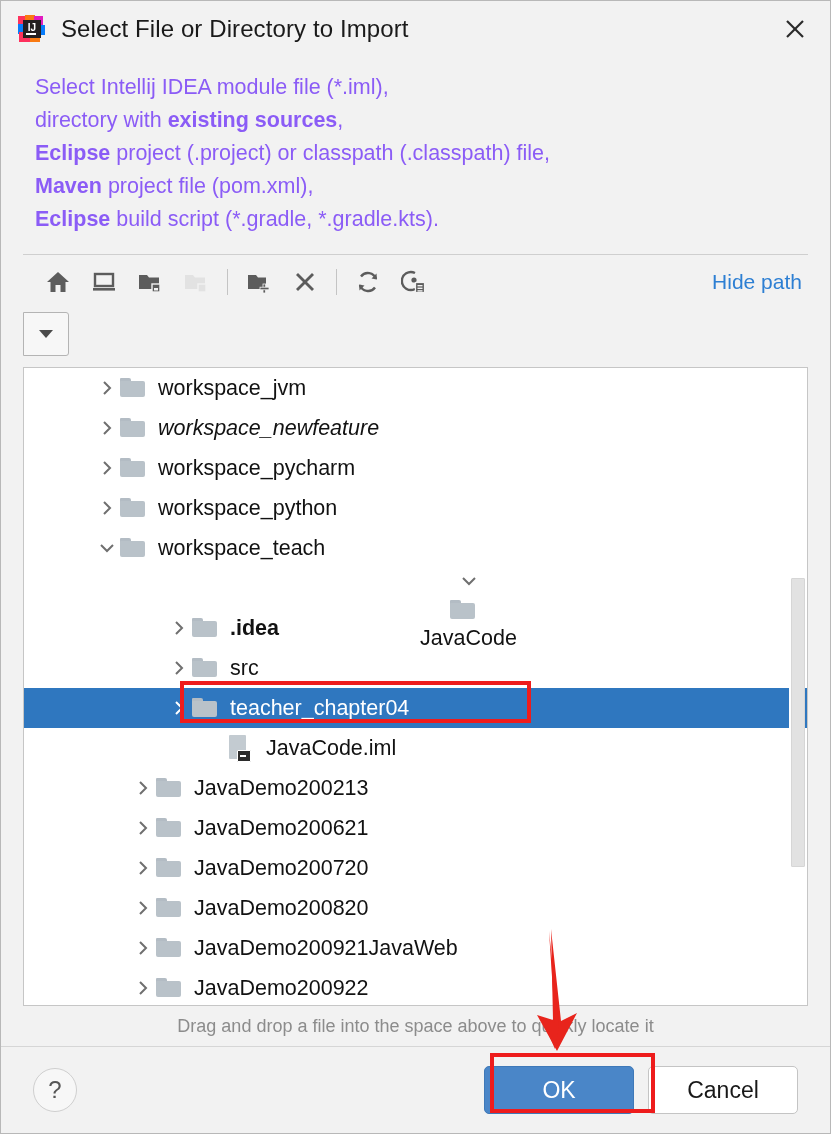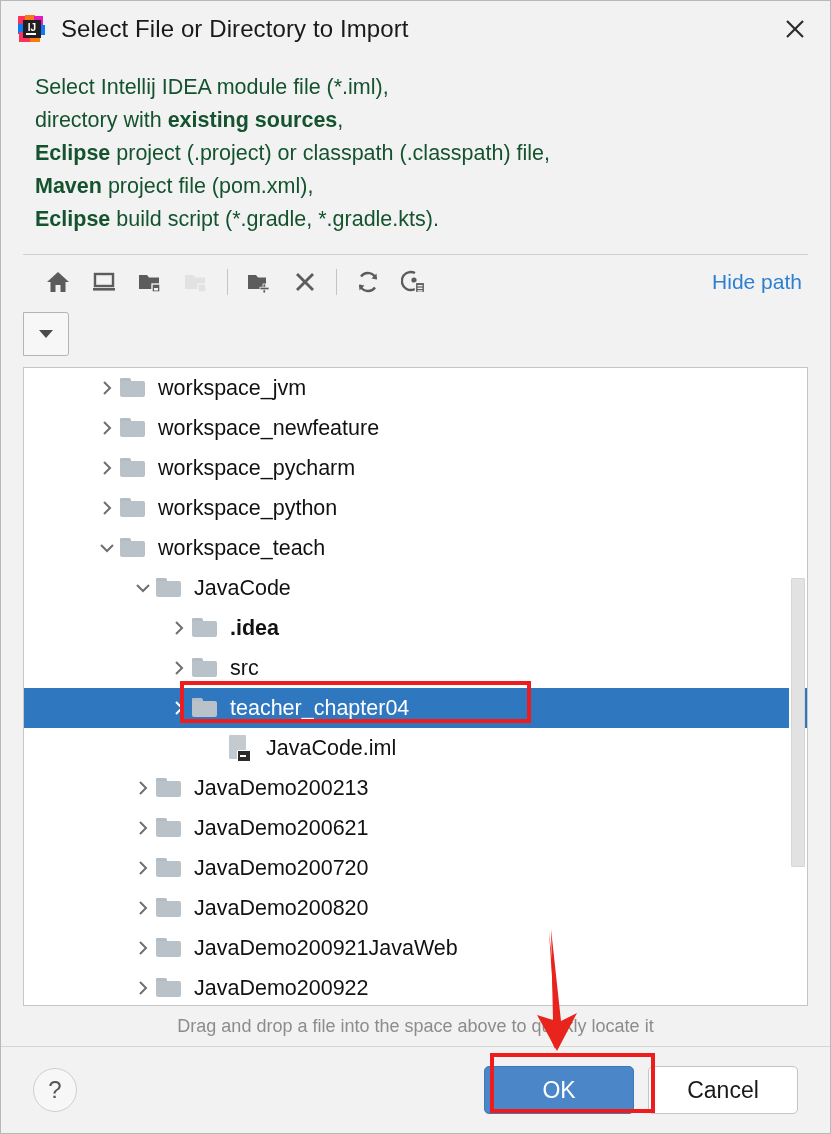--- a/index.html
+++ b/index.html
@@ -62,21 +62,21 @@
     justify-content: center;
     cursor: pointer;
   }
   .close-btn svg { display: block; }
 
   
   .desc {
     padding: 14px 34px 8px 34px;
     font-size: 21.5px;
     line-height: 33px;
-    color: #14532d;
+    color: #8b5cf6;
   }
   .desc b { font-weight: bold; }
 
   
   .hsep {
     height: 1px;
     background: #cfcfcf;
     margin: 10px 22px 0 22px;
   }
 
@@ -478,65 +478,65 @@
             <div class="twist">
               <svg width="18" height="18" viewBox="0 0 18 18">
                 <path d="M6 3 L12 9 L6 15" fill="none" stroke="#6f6f6f" stroke-width="2"></path>
               </svg>
             </div>
             <div class="ticon">
               <span class="folder"></span>
             </div>
             <div class="tlabel">workspace_jvm</div>
           </div>
+          <div class="trow" style="padding-left: 70px; font-style: italic;">
+            <div class="twist">
+              <svg width="18" height="18" viewBox="0 0 18 18">
+                <path d="M6 3 L12 9 L6 15" fill="none" stroke="#6f6f6f" stroke-width="2"></path>
+              </svg>
+            </div>
+            <div class="ticon">
+              <span class="folder"></span>
+            </div>
+            <div class="tlabel">workspace_newfeature</div>
+          </div>
           <div class="trow" style="padding-left: 70px;">
             <div class="twist">
               <svg width="18" height="18" viewBox="0 0 18 18">
                 <path d="M6 3 L12 9 L6 15" fill="none" stroke="#6f6f6f" stroke-width="2"></path>
               </svg>
             </div>
             <div class="ticon">
               <span class="folder"></span>
             </div>
-            <div class="tlabel">workspace_newfeature</div>
+            <div class="tlabel">workspace_pycharm</div>
           </div>
           <div class="trow" style="padding-left: 70px;">
             <div class="twist">
               <svg width="18" height="18" viewBox="0 0 18 18">
                 <path d="M6 3 L12 9 L6 15" fill="none" stroke="#6f6f6f" stroke-width="2"></path>
               </svg>
             </div>
             <div class="ticon">
               <span class="folder"></span>
             </div>
-            <div class="tlabel">workspace_pycharm</div>
+            <div class="tlabel">workspace_python</div>
           </div>
           <div class="trow" style="padding-left: 70px;">
             <div class="twist">
               <svg width="18" height="18" viewBox="0 0 18 18">
-                <path d="M6 3 L12 9 L6 15" fill="none" stroke="#6f6f6f" stroke-width="2"></path>
-              </svg>
-            </div>
-            <div class="ticon">
-              <span class="folder"></span>
-            </div>
-            <div class="tlabel">workspace_python</div>
-          </div>
-          <div class="trow" style="padding-left: 70px;">
-            <div class="twist">
-              <svg width="18" height="18" viewBox="0 0 18 18">
                 <path d="M3 6 L9 12 L15 6" fill="none" stroke="#6f6f6f" stroke-width="2"></path>
               </svg>
             </div>
             <div class="ticon">
               <span class="folder"></span>
             </div>
             <div class="tlabel">workspace_teach</div>
           </div>
-          <div class="trow" style="padding-left: 106px;">
+          <div class="trow" style="padding-left: 106px; flex-direction: column;">
             <div class="twist">
               <svg width="18" height="18" viewBox="0 0 18 18">
                 <path d="M3 6 L9 12 L15 6" fill="none" stroke="#6f6f6f" stroke-width="2"></path>
               </svg>
             </div>
             <div class="ticon">
               <span class="folder"></span>
             </div>
             <div class="tlabel">JavaCode</div>
           </div>

